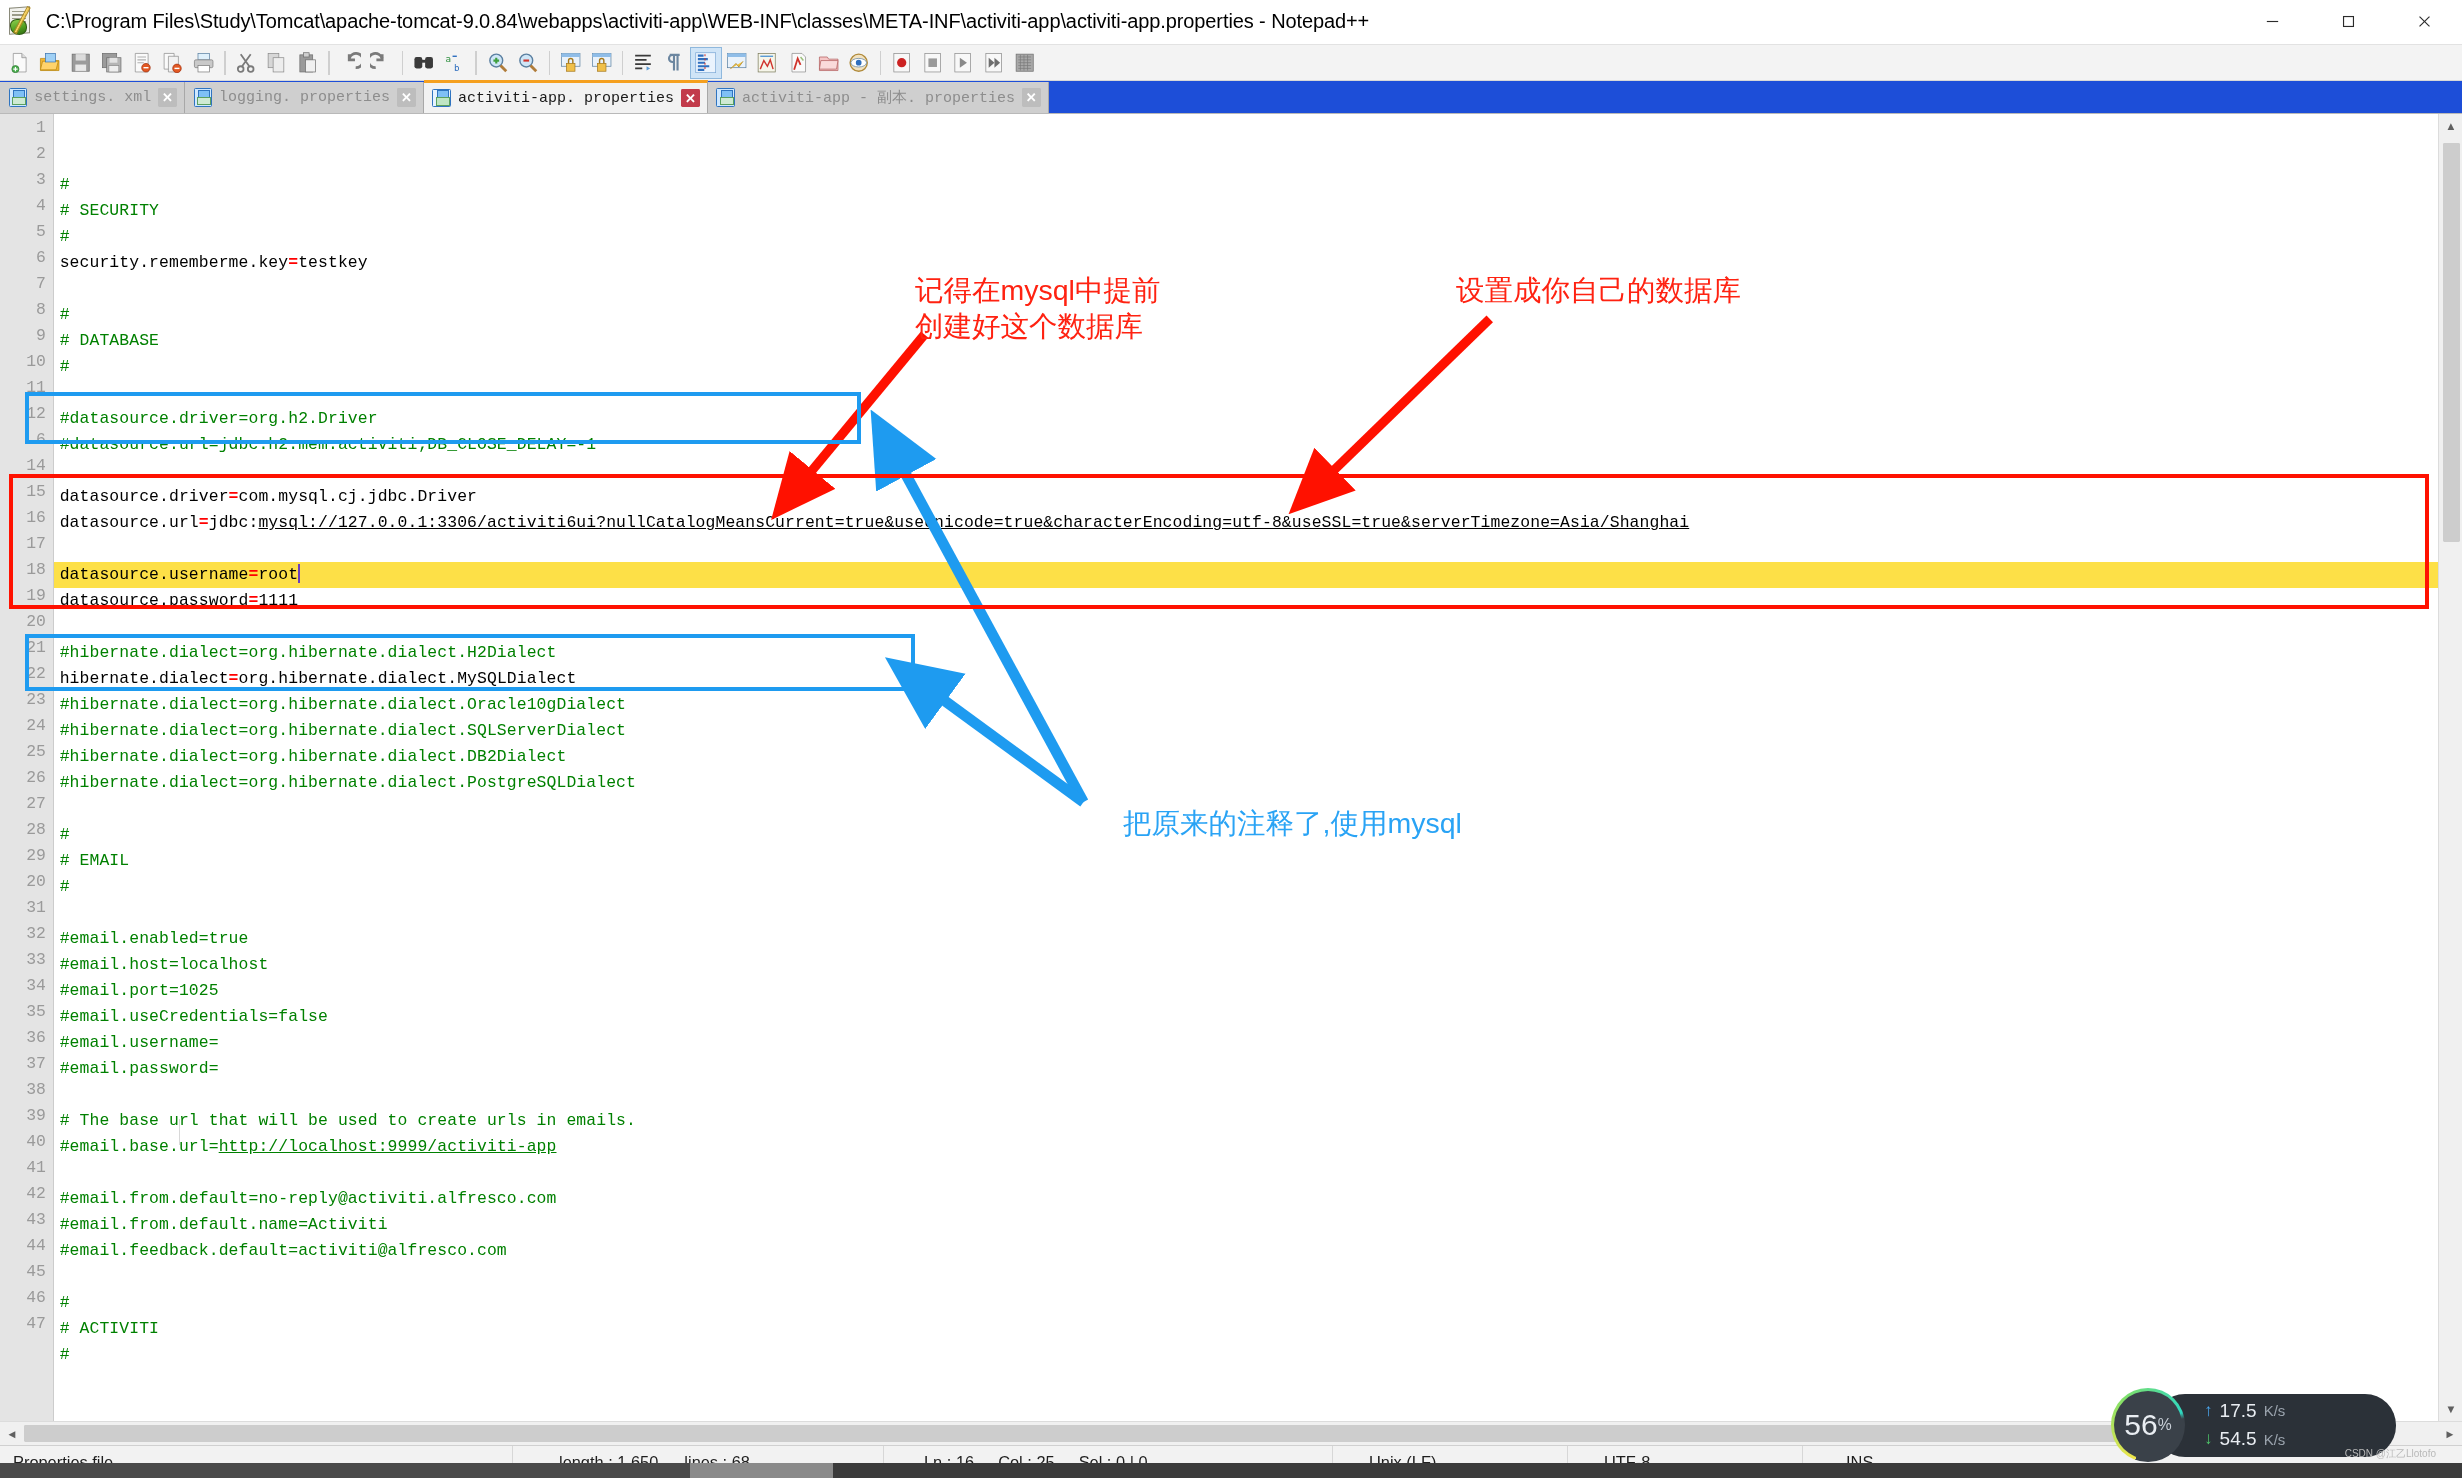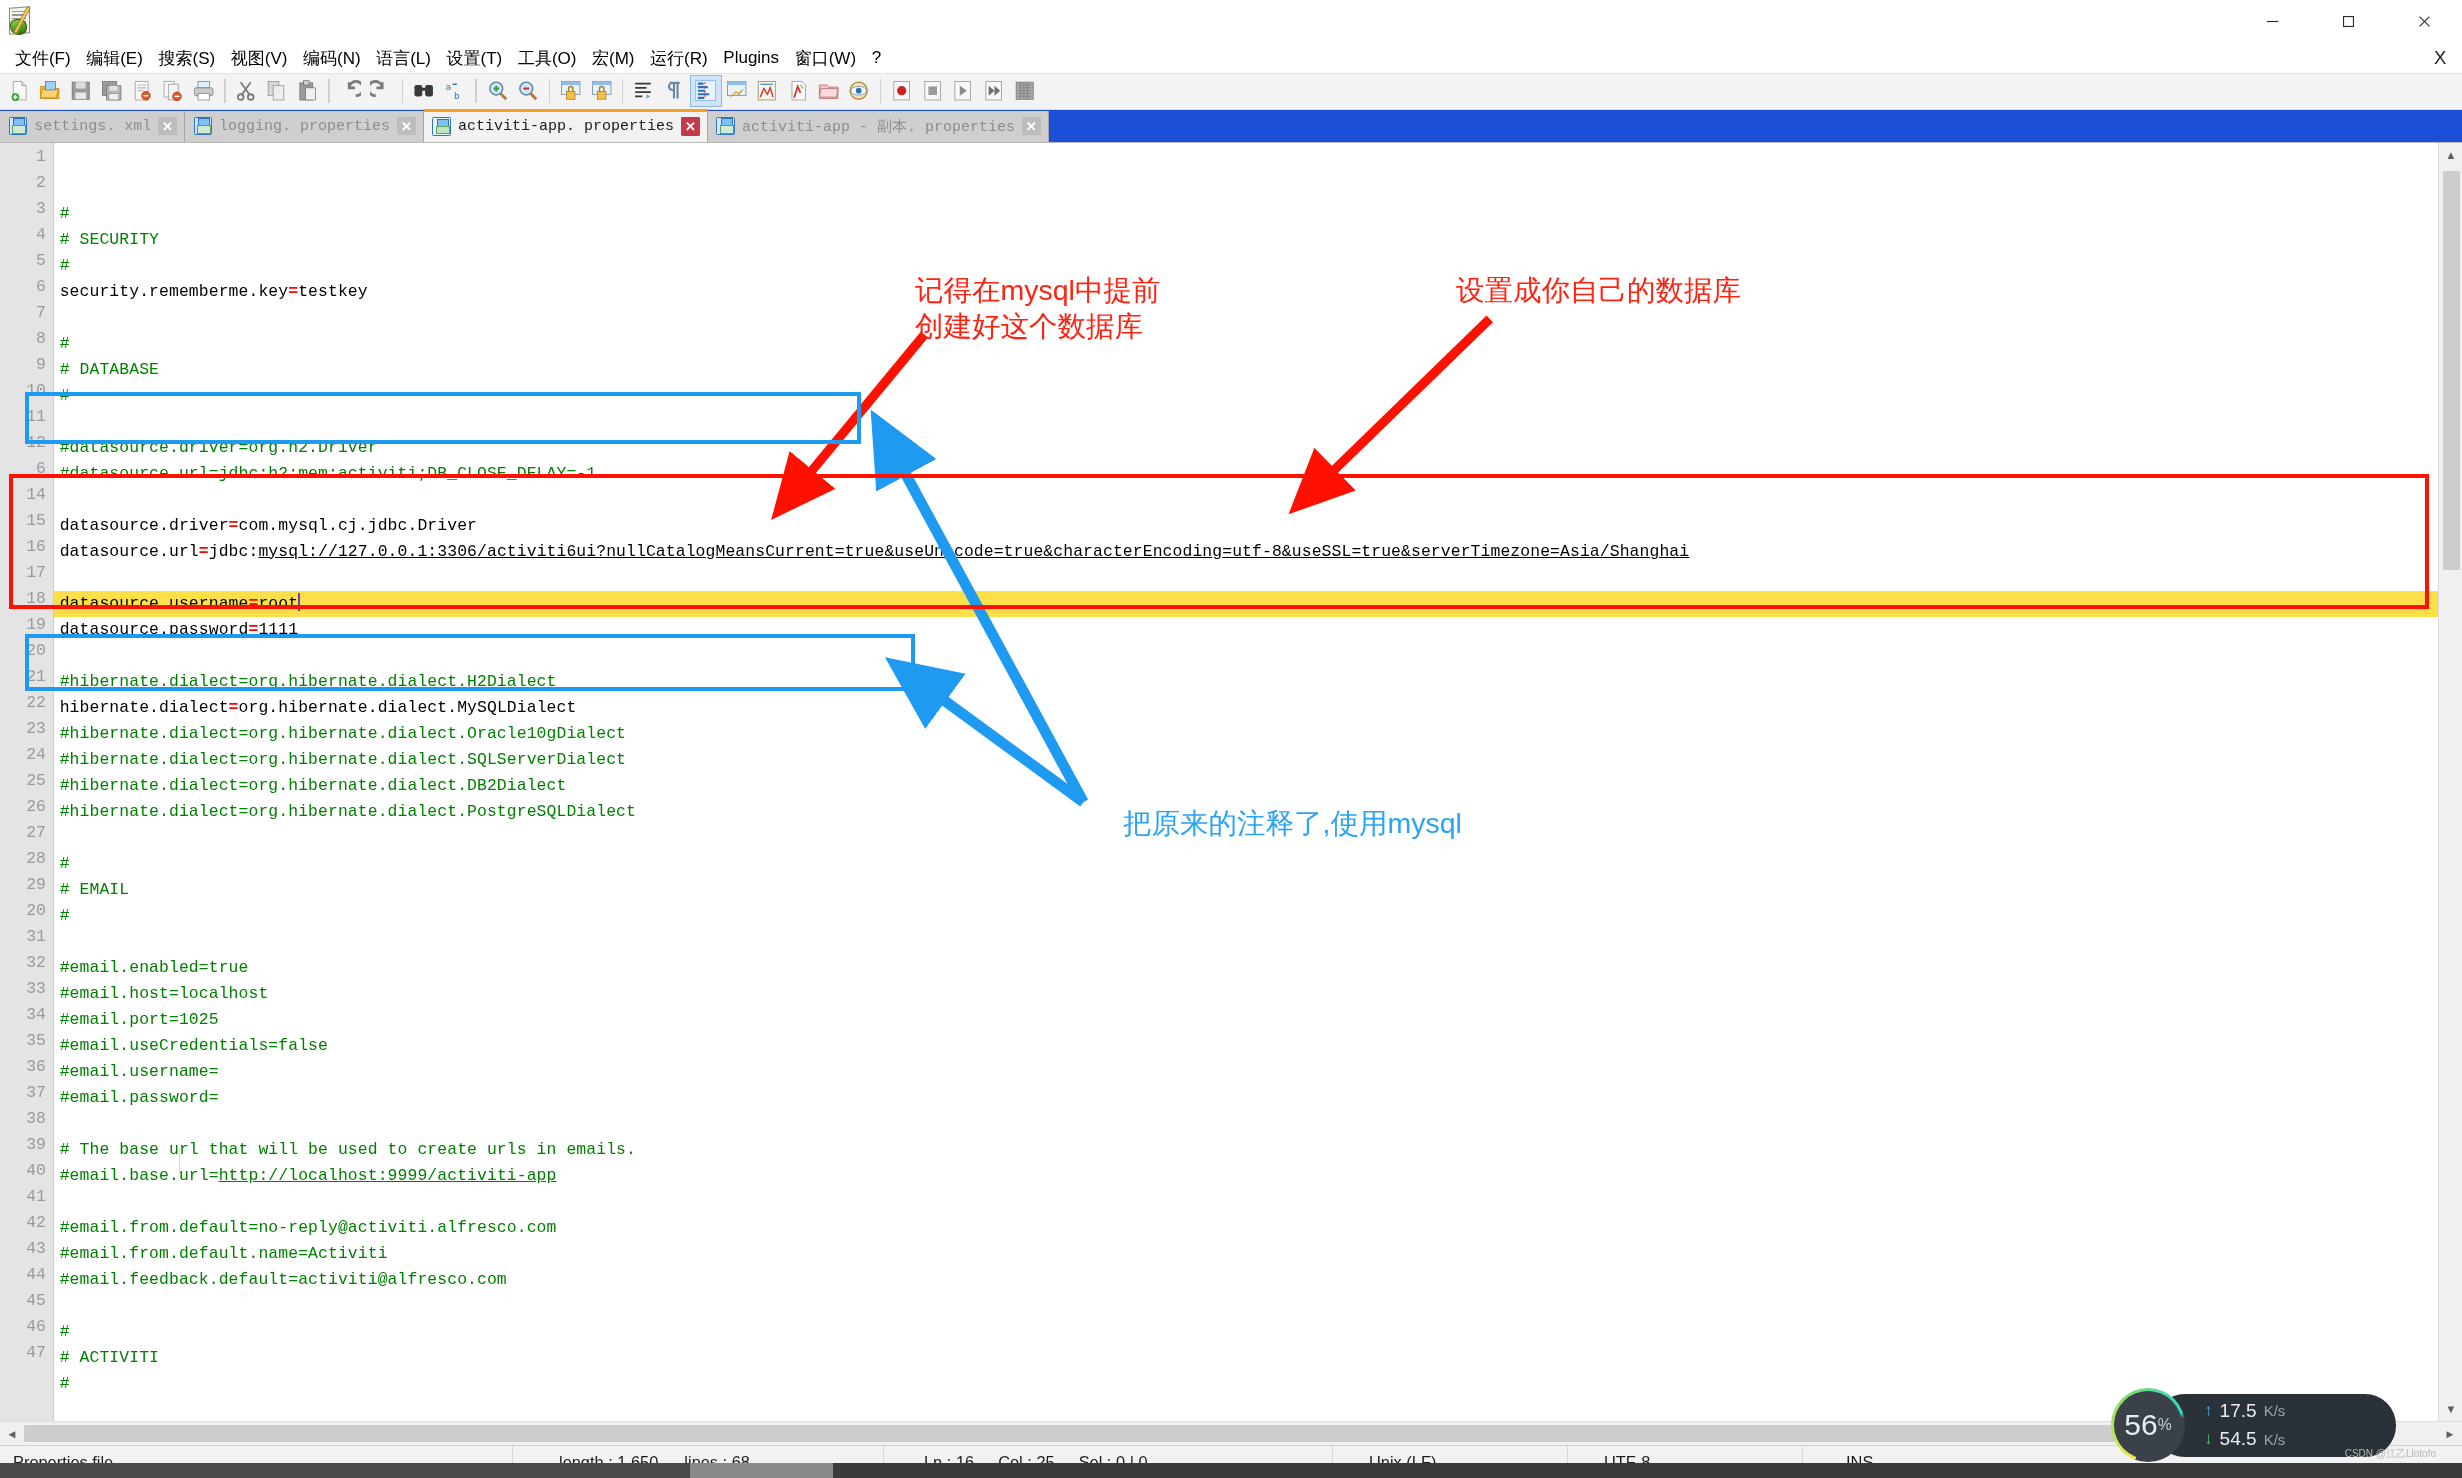--- a/index.html
+++ b/index.html
@@ -363,56 +363,41 @@
       <div class="sheet"></div>
       <div class="lines">
           <i></i>
           <i></i>
           <i></i>
           <i></i>
         </div>
       <div class="chame"></div>
       <div class="pencil"></div>
     </div>
+    <div class="title-text">C:\Program Files\Study\Tomcat\apache-tomcat-9.0.84\webapps\activiti-app\WEB-INF\classes\META-INF\activiti-app\activiti-app.properties - Notepad++</div>
     <div class="win-buttons">
       <div class="win-btn">
         <svg width="17" height="17" viewBox="0 0 24 24">
             <line x1="4" y1="12" x2="20" y2="12" stroke="currentColor" stroke-width="1.6"></line>
           </svg>
       </div>
       <div class="win-btn">
         <svg width="17" height="17" viewBox="0 0 24 24">
             <rect x="5" y="5" width="14" height="14" fill="none" stroke="currentColor" stroke-width="1.6"></rect>
           </svg>
       </div>
       <div class="win-btn close">
         <svg width="17" height="17" viewBox="0 0 24 24">
             <line x1="5" y1="5" x2="19" y2="19" stroke="currentColor" stroke-width="1.6"></line>
             <line x1="19" y1="5" x2="5" y2="19" stroke="currentColor" stroke-width="1.6"></line>
           </svg>
       </div>
     </div>
   </div>
 
-  <div class="menubar" id="menubar">
-    <div class="menu-item">文件(F)</div>
-      <div class="menu-item">编辑(E)</div>
-      <div class="menu-item">搜索(S)</div>
-      <div class="menu-item">视图(V)</div>
-      <div class="menu-item">编码(N)</div>
-      <div class="menu-item">语言(L)</div>
-      <div class="menu-item">设置(T)</div>
-      <div class="menu-item">工具(O)</div>
-      <div class="menu-item">宏(M)</div>
-      <div class="menu-item">运行(R)</div>
-      <div class="menu-item">Plugins</div>
-      <div class="menu-item">窗口(W)</div>
-      <div class="menu-item">?</div>
-      <div class="menu-close-x">X</div>
-  </div>
 
   <div class="toolbar" id="toolbar">
       <div class="tb" title="新建">
         <svg width="21.4" height="21.4" viewBox="0 0 30 30">
           <path d="M6 2h12l6 6v20H6z" fill="#fafafa" stroke="#8b8b8b"></path>
           <path d="M18 2v6h6" fill="#dcdcdc" stroke="#8b8b8b"></path>
           <circle cx="9" cy="24" r="5" fill="#4caf50" stroke="#2d7a30"></circle>
           <path d="M9 21v6M6 24h6" stroke="#fff" stroke-width="1.6"></path>
         </svg>
       </div>

